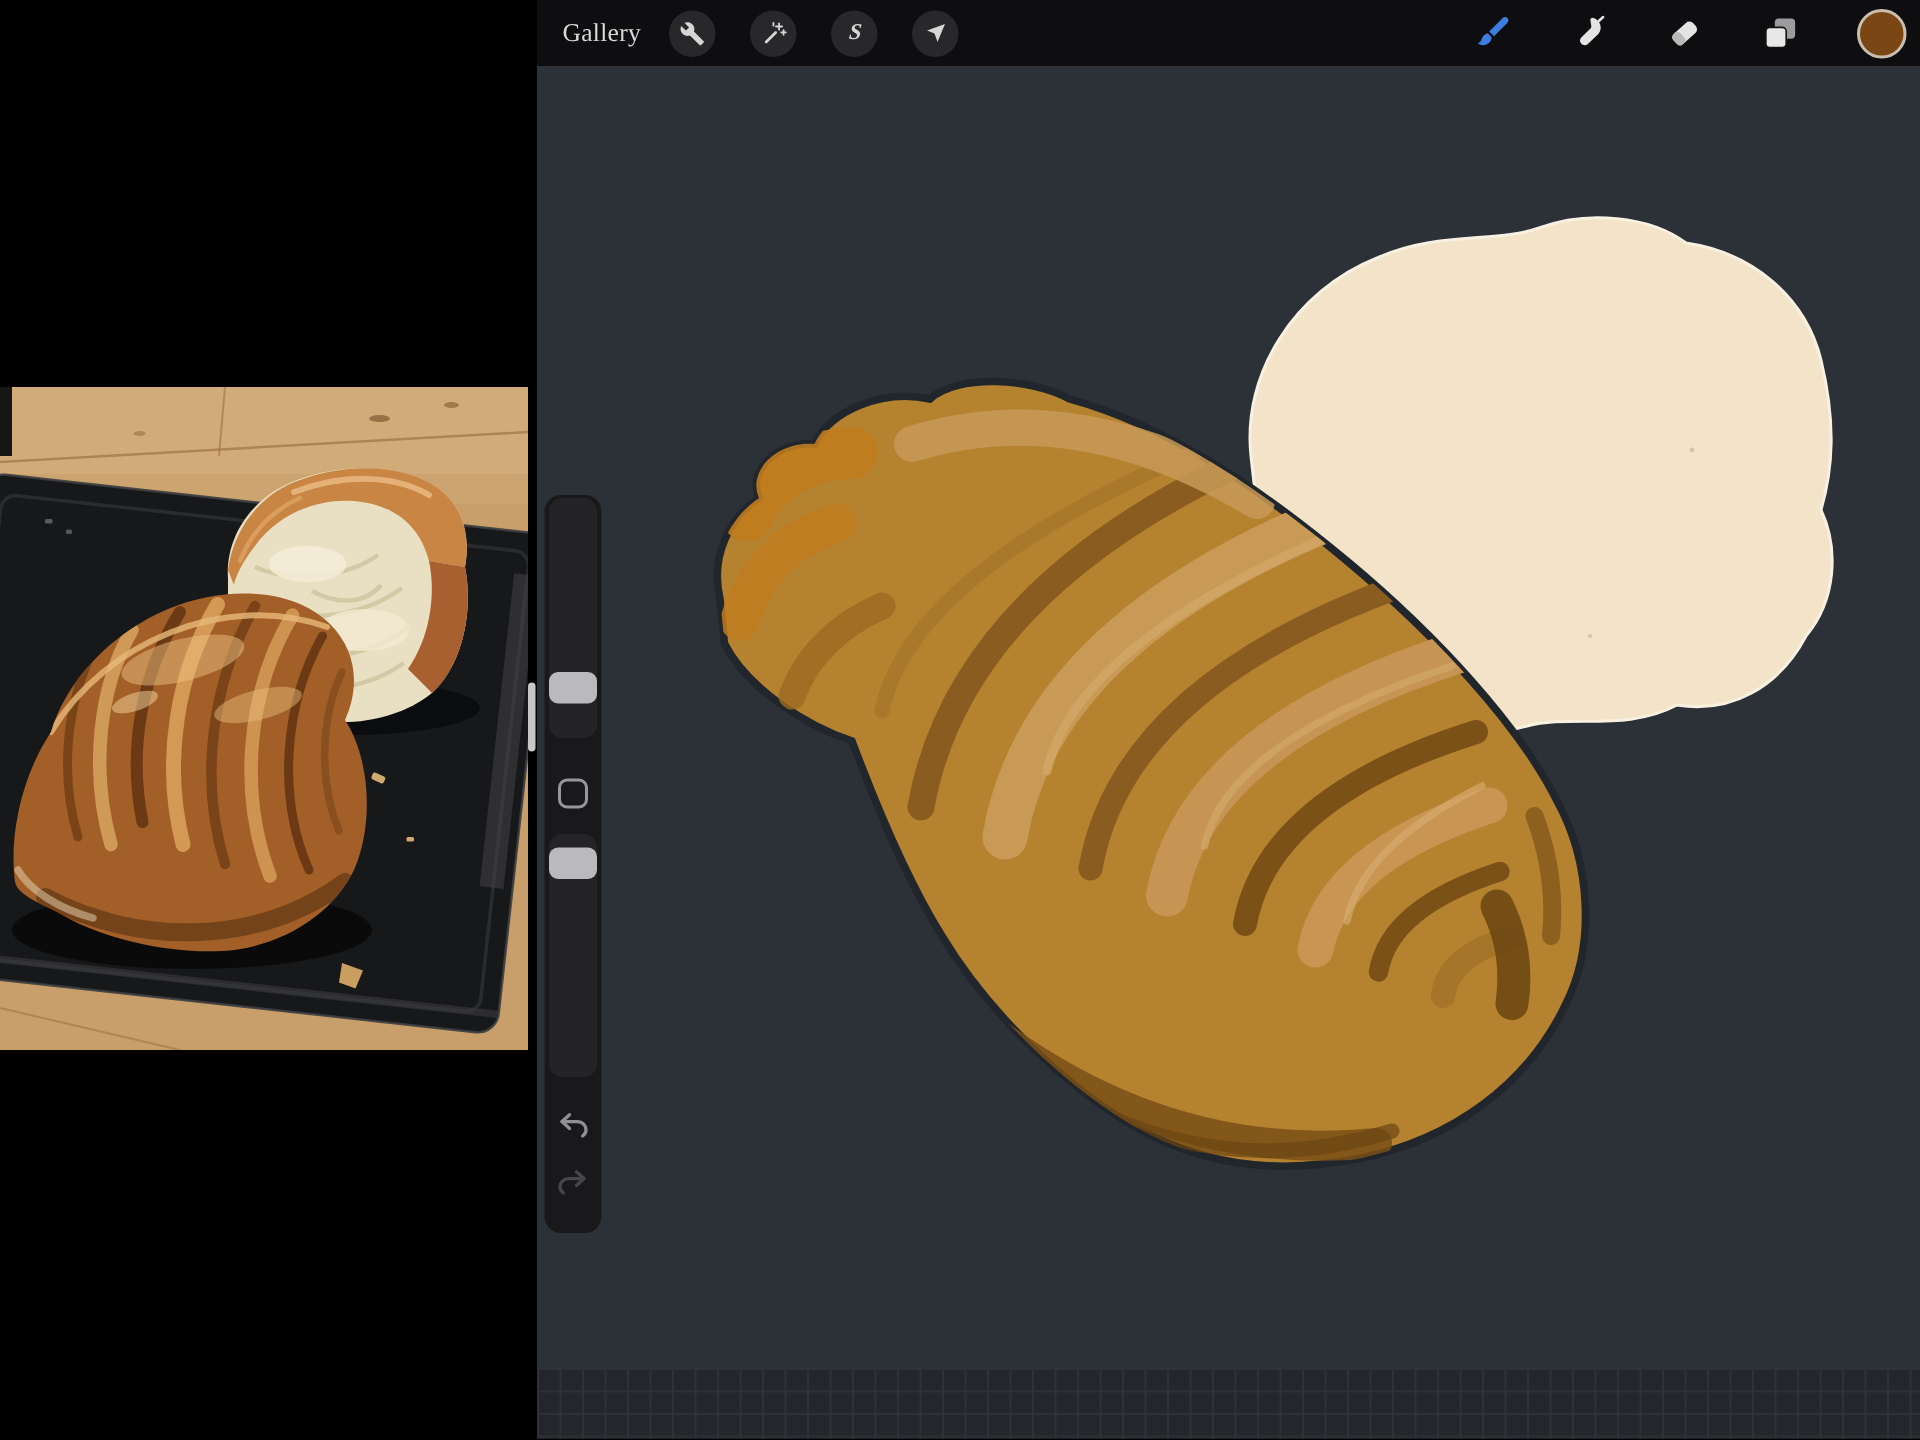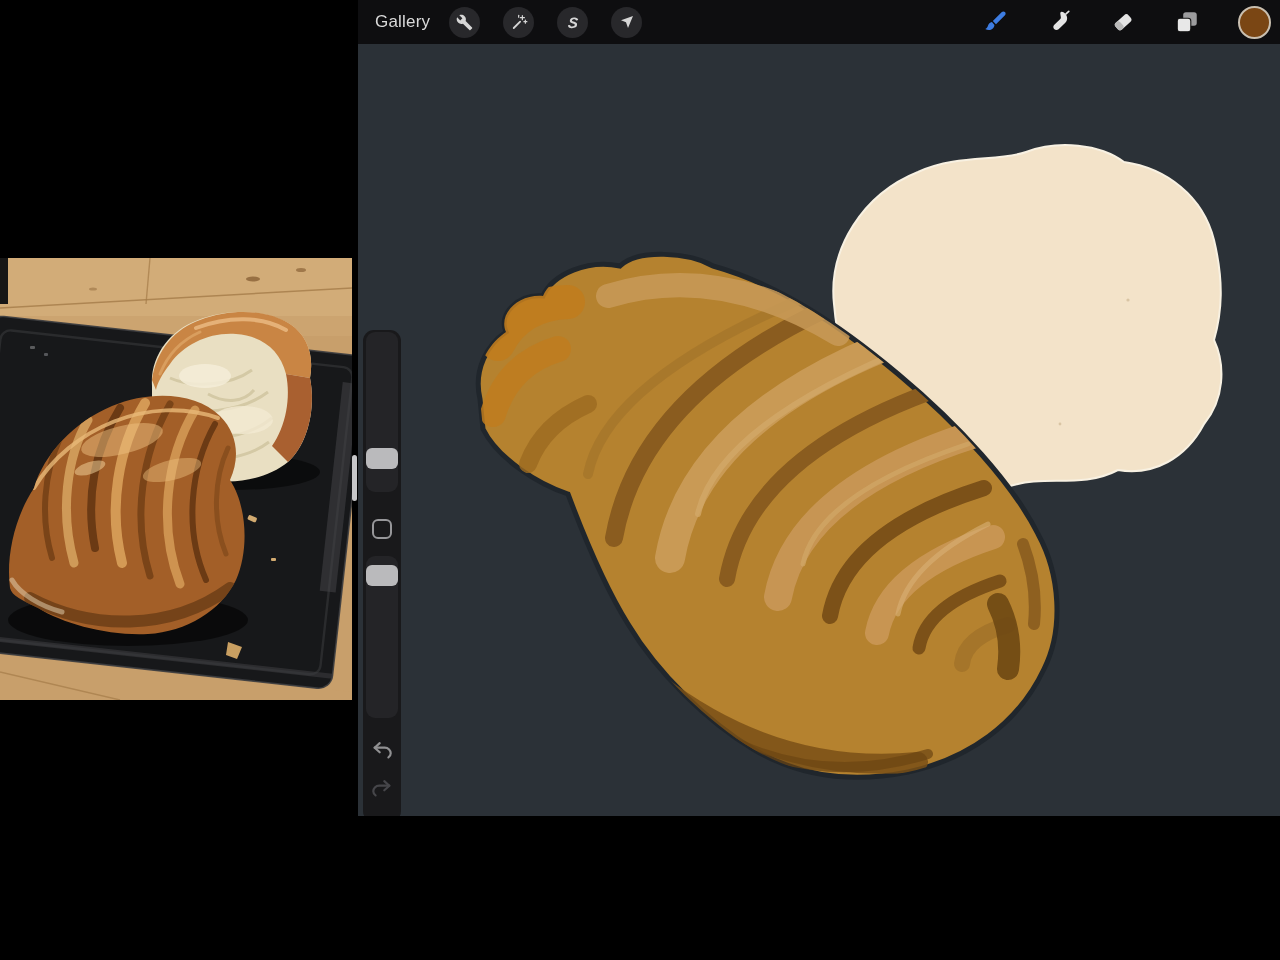--- a/index.html
+++ b/index.html
@@ -9,21 +9,21 @@
 
   
   .ref-pane{position:absolute;left:0;top:0;width:358px;height:960px;background:#000;overflow:hidden;}
   .ref-photo{position:absolute;left:0;top:258px;width:352px;height:442px;display:block;}
 
   
   .divider-handle{position:absolute;left:352px;top:455px;width:5px;height:46px;border-radius:3px;
        background:#c7c7c9;z-index:40;}
 
   
-  .pro-pane{position:absolute;left:358px;top:0;width:922px;height:816px;background:var(--canvas_bg,#2b3137);overflow:hidden;}
+  .pro-pane{position:absolute;left:358px;top:0;width:922px;height:959px;background:var(--canvas_bg,#2b3137);overflow:hidden;font-family:Liberation Serif, serif;}
 
   
   .topbar{position:absolute;left:0;top:0;width:922px;height:44px;background:var(--topbar_bg,#0e0e10);
        display:flex;align-items:center;z-index:30;}
   .gallery-btn{color:#dadada;font-size:17px;letter-spacing:.2px;margin-left:17px;cursor:default;}
   .tool-circle{width:31px;height:31px;border-radius:50%;background:#28282b;display:flex;
        align-items:center;justify-content:center;flex:none;}
   .tc-1{margin-left:19px;} .tc-n{margin-left:23px;}
   .sel-glyph{font-size:15px;font-weight:700;font-style:italic;color:#d6d6d6;transform:skewX(-6deg);line-height:1;}
   .right-tools{margin-left:auto;display:flex;align-items:center;gap:36px;}

